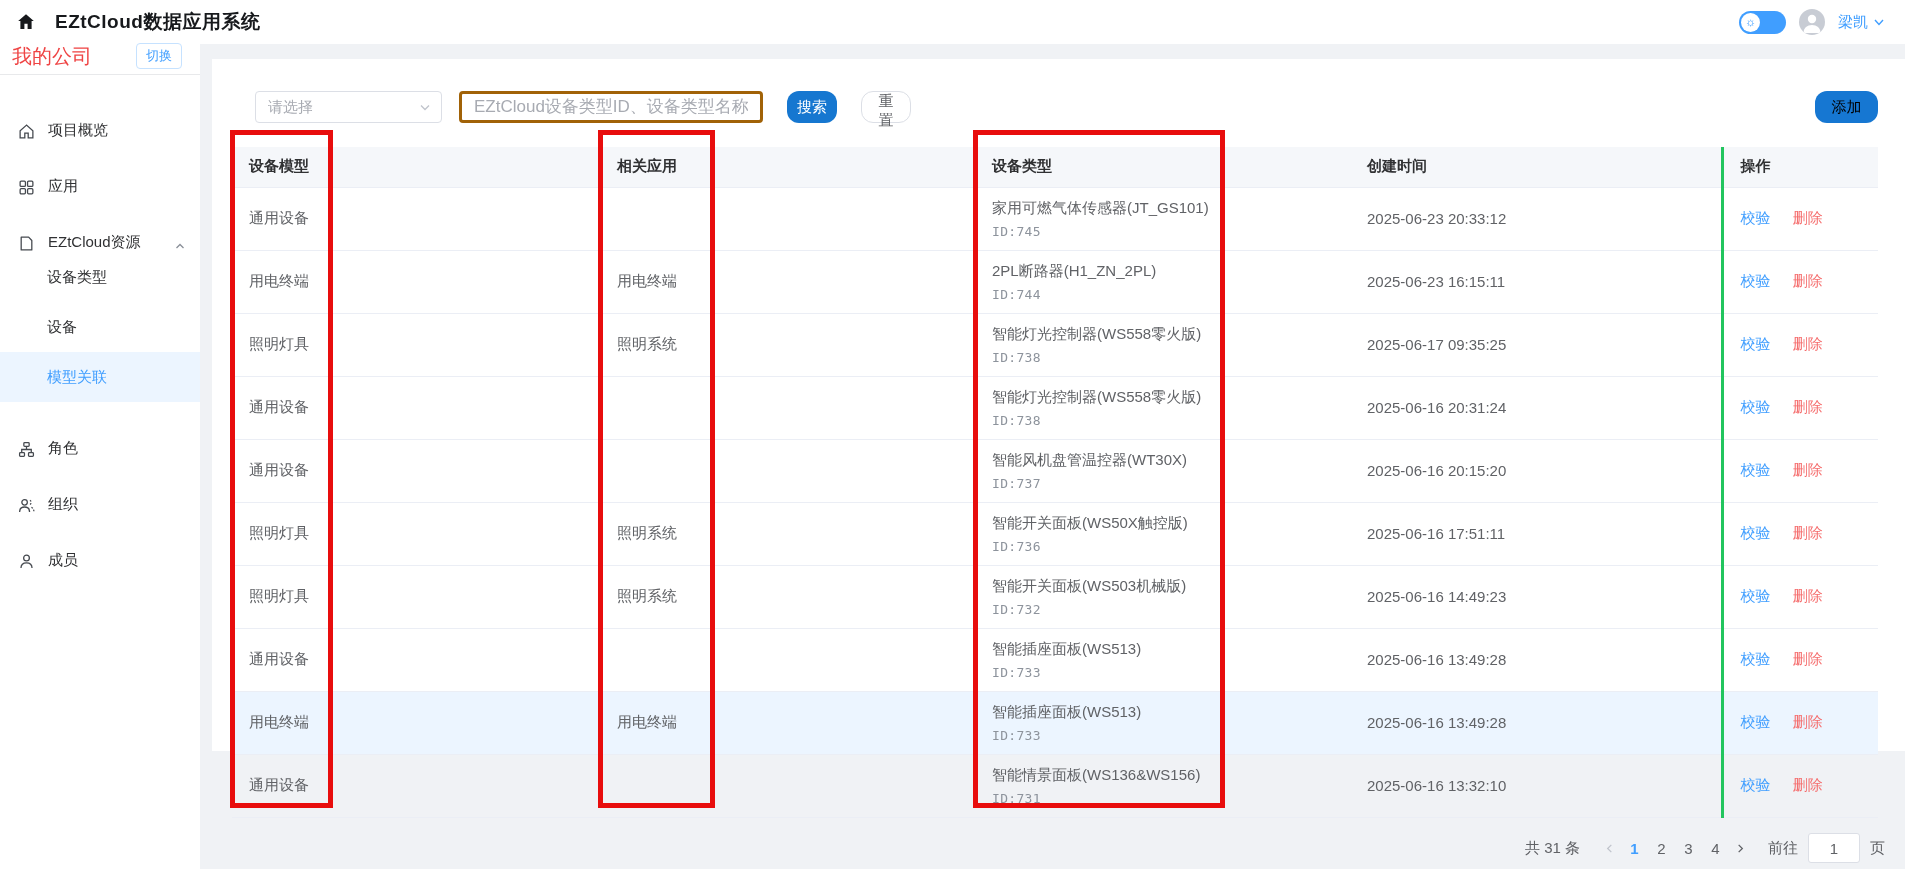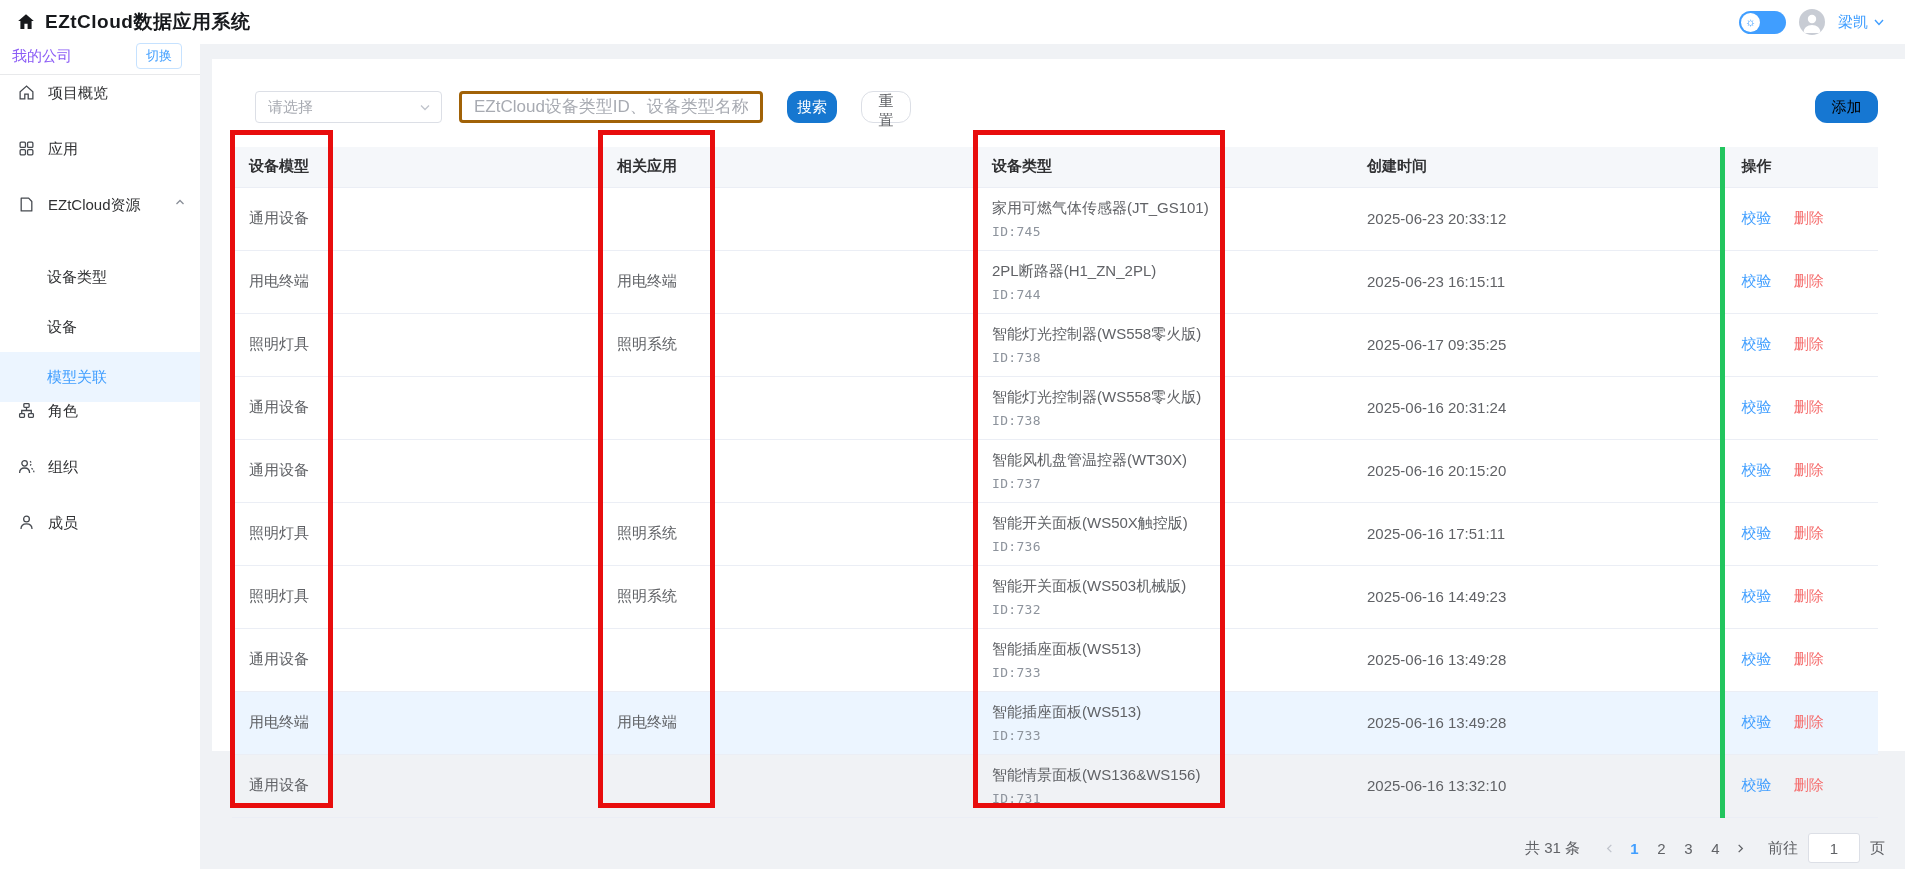--- a/index.html
+++ b/index.html
@@ -10,21 +10,21 @@
     font-family: "Liberation Sans", sans-serif;
     overflow: hidden;
     color: #303133;
   }
 
   
   .app-header {
     position: absolute; left: 0; top: 0; width: 1905px; height: 44px;
     background: #fff; display: flex; align-items: center; padding: 0 20px 0 16px;
   }
-  .app-title-wrap { display: flex; align-items: center; gap: 9px; }
+  .app-title-wrap { display: flex; align-items: center; gap: 19px; }
   .app-title { font-size: 19px; font-weight: 700; color: #17191c; letter-spacing: .5px; }
   .header-right { margin-left: auto; display: flex; align-items: center; gap: 13px; }
   .theme-toggle {
     width: 47px; height: 23px; border-radius: 12px; background: #409eff;
     position: relative; cursor: pointer; border: none;
   }
   .theme-knob {
     position: absolute; left: 2px; top: 2px; width: 19px; height: 19px;
     border-radius: 50%; background: #fff; display: flex; align-items: center; justify-content: center;
     font-size: 12px; color: #409eff; line-height: 1;
@@ -38,29 +38,29 @@
 
   
   .sidebar {
     position: absolute; left: 0; top: 44px; width: 200px; height: 825px;
     background: #fff;
   }
   .company-row {
     height: 31px; display: flex; align-items: center; justify-content: space-between;
     padding: 0 18px 6px 12px; border-bottom: 1px solid #e8e9eb;
   }
-  .company-name { font-size: 15px; color: #8b5cf6; }
+  .company-name { font-size: 20px; color: #ef4444; }
   .switch-btn {
     font-size: 13px; color: #409eff; background: #fff; border: 1px solid #c6e2ff;
     border-radius: 4px; padding: 3px 9px; cursor: pointer;
     font-family: "Liberation Sans", sans-serif;
   }
   .menu { padding-top: 9px; }
   .menu-item {
-    height: 56px; display: flex; align-items: flex-start; padding: 0 14px 0 18px;
+    height: 56px; display: flex; align-items: flex-end; padding: 0 14px 0 18px;
     gap: 13px; font-size: 15px; color: #303133; cursor: pointer;
   }
   .menu-subitem {
     height: 50px; display: flex; align-items: center; padding-left: 47px;
     font-size: 15px; color: #303133; cursor: pointer;
   }
   .menu-subitem.active { background: #ecf5ff; color: #409eff; }
   .menu-item .expand-caret { margin-left: auto; }
   .mi-icon { display: flex; width: 17px; height: 17px; flex: none; }
 
@@ -97,21 +97,21 @@
   table { border-collapse: collapse; table-layout: fixed; width: 1646px; }
   thead th {
     height: 40px; background: #f5f7fa; font-size: 15px; font-weight: 700; color: #303133;
     text-align: left; padding-left: 17px; border-bottom: 1px solid #ebeef5;
   }
   tbody td {
     height: 63px; border-bottom: 1px solid #ebeef5; padding-left: 17px;
     font-size: 15px; color: #606266; vertical-align: middle; background: transparent;
   }
   tbody tr.highlighted td { background: #ecf5ff; }
-  th.op-col, td.op-col { border-left: 5px solid #22c55e; }
+  th.op-col, td.op-col { border-left: 3px solid #22c55e; }
   .type-name { font-size: 15px; color: #606266; line-height: 1.35; }
   .type-id {
     font-family: "DejaVu Sans Mono", monospace; font-size: 13px; color: #8d939c;
     margin-top: 5px; letter-spacing: .3px;
   }
   .op-link { font-size: 15px; text-decoration: none; cursor: pointer; }
   .op-verify { color: #409eff; margin-right: 18px; }
   .op-delete { color: #f56c6c; }
 
   

